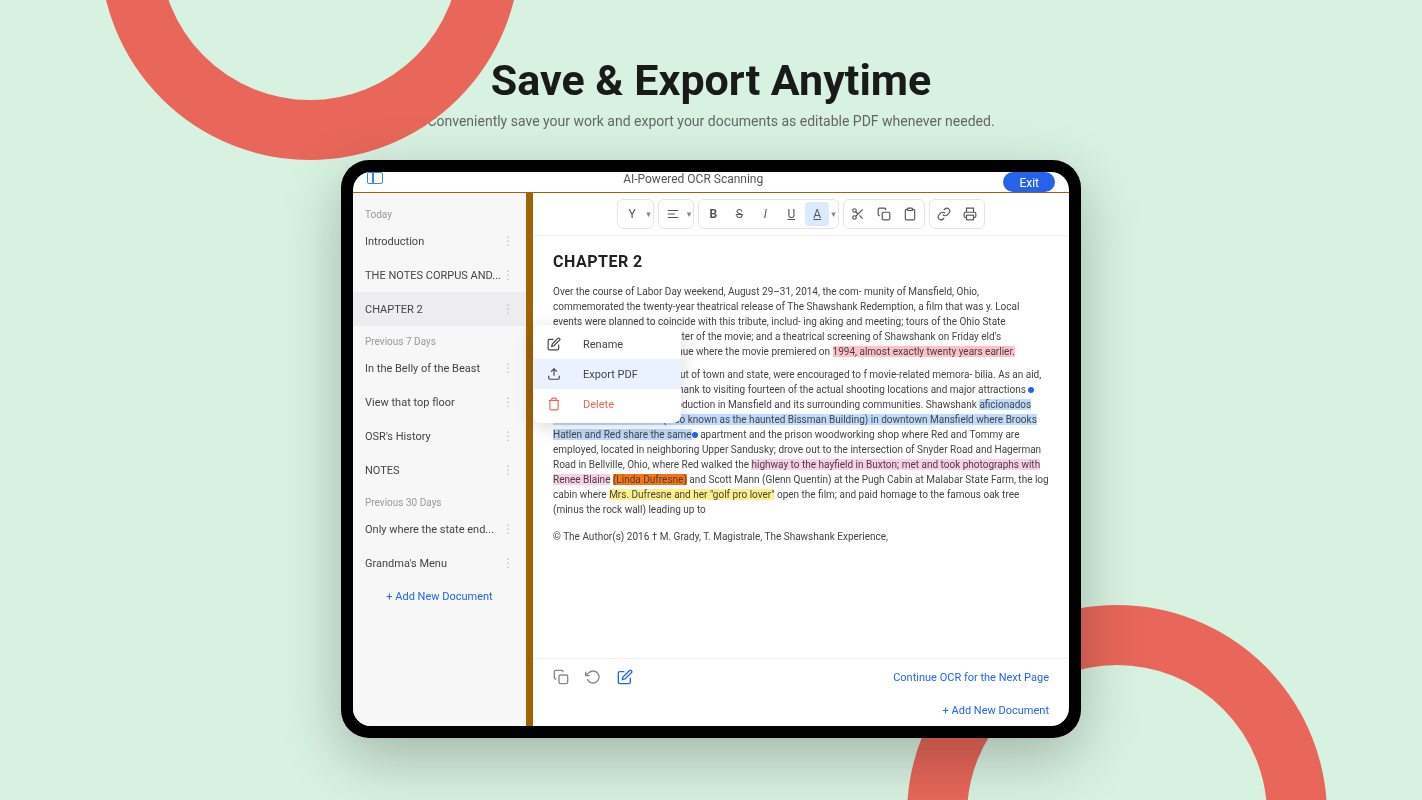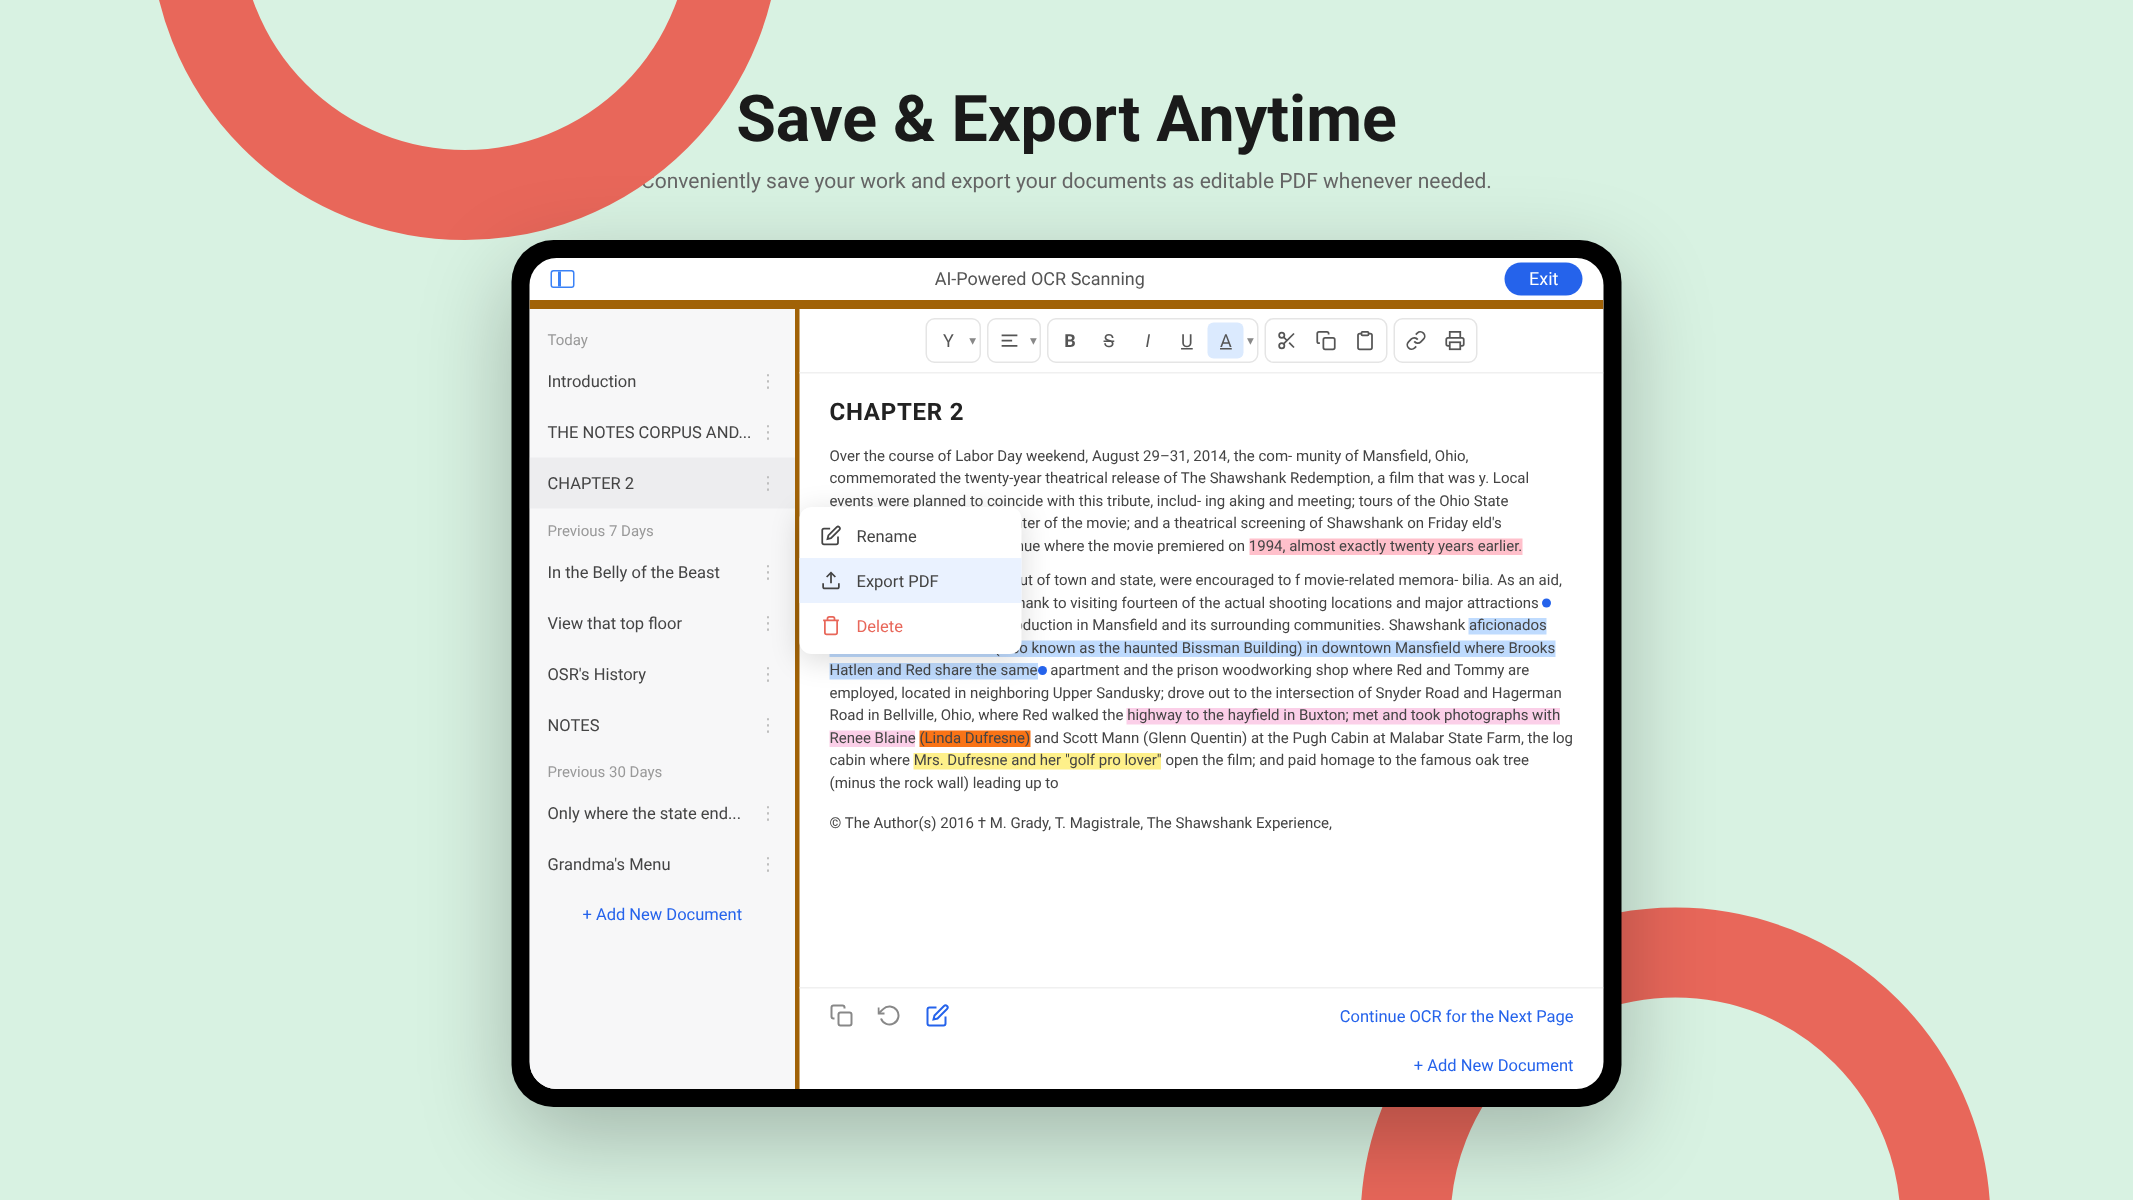--- a/index.html
+++ b/index.html
@@ -5,27 +5,27 @@
 *{box-sizing:border-box;margin:0;padding:0;font-family:-apple-system,BlinkMacSystemFont,"Segoe UI",Roboto,sans-serif}
 body{width:1422px;height:800px;background:#d8f2e2;position:relative;overflow:hidden}
 .ring{position:absolute;border-radius:50%;border:60px solid #e8675a}
 .ring1{width:420px;height:420px;top:-260px;left:100px}
 .ring2{width:420px;height:420px;bottom:-225px;right:95px}
 .hero{text-align:center;padding-top:55px}
 .hero h1{font-size:43px;font-weight:700;color:#1a1a1a}
 .hero p{font-size:14px;color:#666;margin-top:8px}
 .tablet{position:absolute;top:160px;left:50%;transform:translateX(-50%);width:740px;height:578px;background:#000;border-radius:28px;padding:12px;box-shadow:0 20px 60px rgba(0,0,0,.25)}
 .screen{width:100%;height:100%;background:#fff;border-radius:18px;overflow:hidden;display:flex;flex-direction:column}
-.topbar{height:34px;display:flex;align-items:center;padding:0 14px;border-bottom:6px solid #a16207}
+.topbar{height:21px;display:flex;padding:0 14px;border-bottom:1px solid #a16207}
 .sidebar-icon{width:16px;height:12px;border:1.5px solid #3b82f6;border-radius:2px;position:relative}
 .sidebar-icon::before{content:"";position:absolute;left:4px;top:0;bottom:0;width:1.5px;background:#3b82f6}
 .title{flex:1;text-align:center;font-size:12px;color:#555}
 .exit{background:#2563eb;color:#fff;border:none;border-radius:14px;padding:4px 16px;font-size:12px;font-weight:400}
 .body{flex:1;display:flex;overflow:hidden}
-.sidebar{width:180px;background:#f7f7f8;border-right:3px solid #a16207;overflow-y:auto;padding-top:6px}
+.sidebar{width:180px;background:#f7f7f8;border-right:7px solid #a16207;overflow-y:auto;padding-top:6px}
 .section-label{font-size:10px;color:#999;padding:10px 12px 4px}
 .note-item{display:flex;align-items:flex-end;justify-content:space-between;padding:10px 12px;font-size:11px;color:#444;cursor:pointer}
 .note-item.active{background:#ededef}
 .more-dots{color:#bbb;font-size:12px}
 .add-doc{color:#2563eb;font-size:11px;text-align:center;padding:10px 0;cursor:pointer}
 .main{flex:1;display:flex;flex-direction:column;position:relative}
 .toolbar{display:flex;align-items:center;gap:4px;padding:6px 0;justify-content:center;border-bottom:1px solid #f0f0f0}
 .tgroup{display:flex;align-items:center;border:1px solid #e5e5e5;border-radius:6px;padding:2px;gap:2px}
 .tbtn{width:24px;height:24px;display:flex;align-items:center;justify-content:center;font-size:12px;color:#555;border-radius:4px;cursor:pointer}
 .tbtn.active{background:#dbeafe}
@@ -33,21 +33,21 @@
 .chev{font-size:9px;color:#888}
 .content{flex:1;padding:14px 20px 0;overflow-y:auto;font-size:10px;color:#444;line-height:1.5}
 .content h2{font-size:16px;font-weight:700;color:#222;margin-bottom:10px;letter-spacing:.5px}
 .content p{margin-bottom:8px}
 .hl-pink{background:#ffc0cb}
 .hl-blue{background:#bfdbfe}
 .hl-magenta{background:#fbcfe8}
 .hl-yellow{background:#fef08a}
 .hl-red{background:#f97316}
 .ctx-menu{position:absolute;top:132px;left:0;width:148px;background:#fff;border-radius:8px;box-shadow:0 4px 20px rgba(0,0,0,.15);padding:4px 0;z-index:10}
-.ctx-item{display:flex;align-items:center;gap:10px;padding:8px 14px;font-size:11px;color:#444;cursor:pointer}
+.ctx-item{display:flex;align-items:center;gap:22px;padding:8px 14px;font-size:11px;color:#444;cursor:pointer}
 .ctx-item.sel{background:#eaf2ff}
 .ctx-item.del{color:#e8675a}
 .ctx-item svg{width:14px;height:14px}
 .footer{display:flex;align-items:center;justify-content:space-between;padding:10px 20px;border-top:1px solid #f0f0f0}
 .footer-left{display:flex;gap:16px}
 .footer-icon{width:16px;height:16px;color:#888;cursor:pointer}
 .continue-link{color:#2563eb;font-size:11px;cursor:pointer}
 .handle{width:6px;height:6px;background:#2563eb;border-radius:50%;display:inline-block;vertical-align:middle}
 </style>
 </head>

